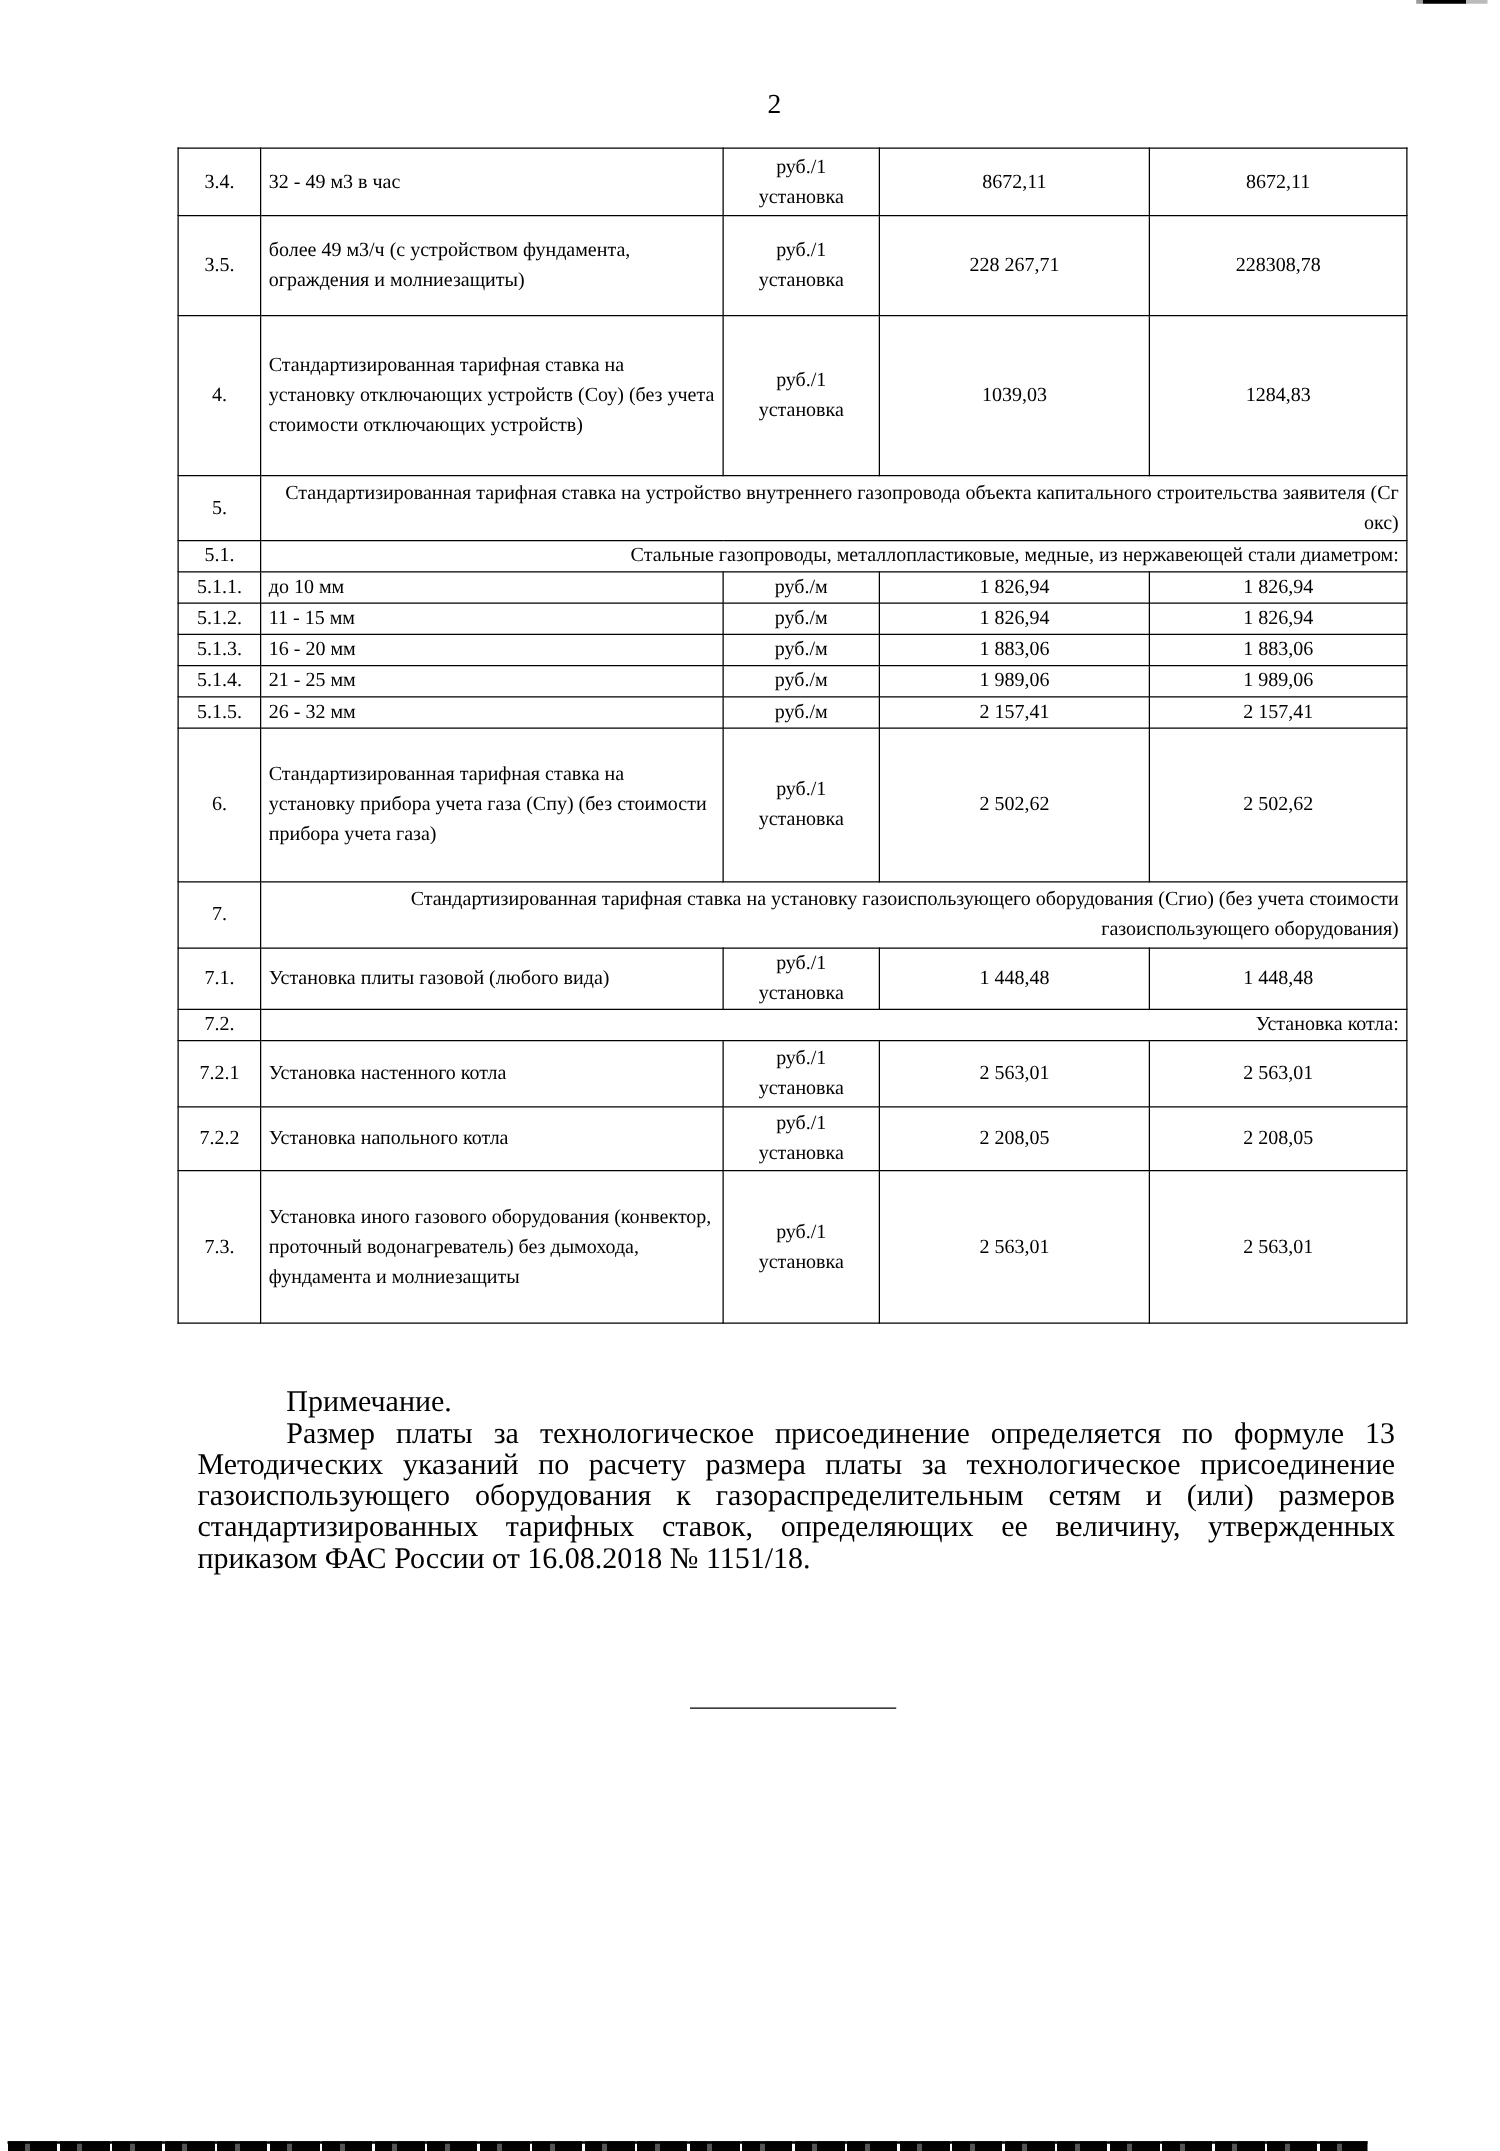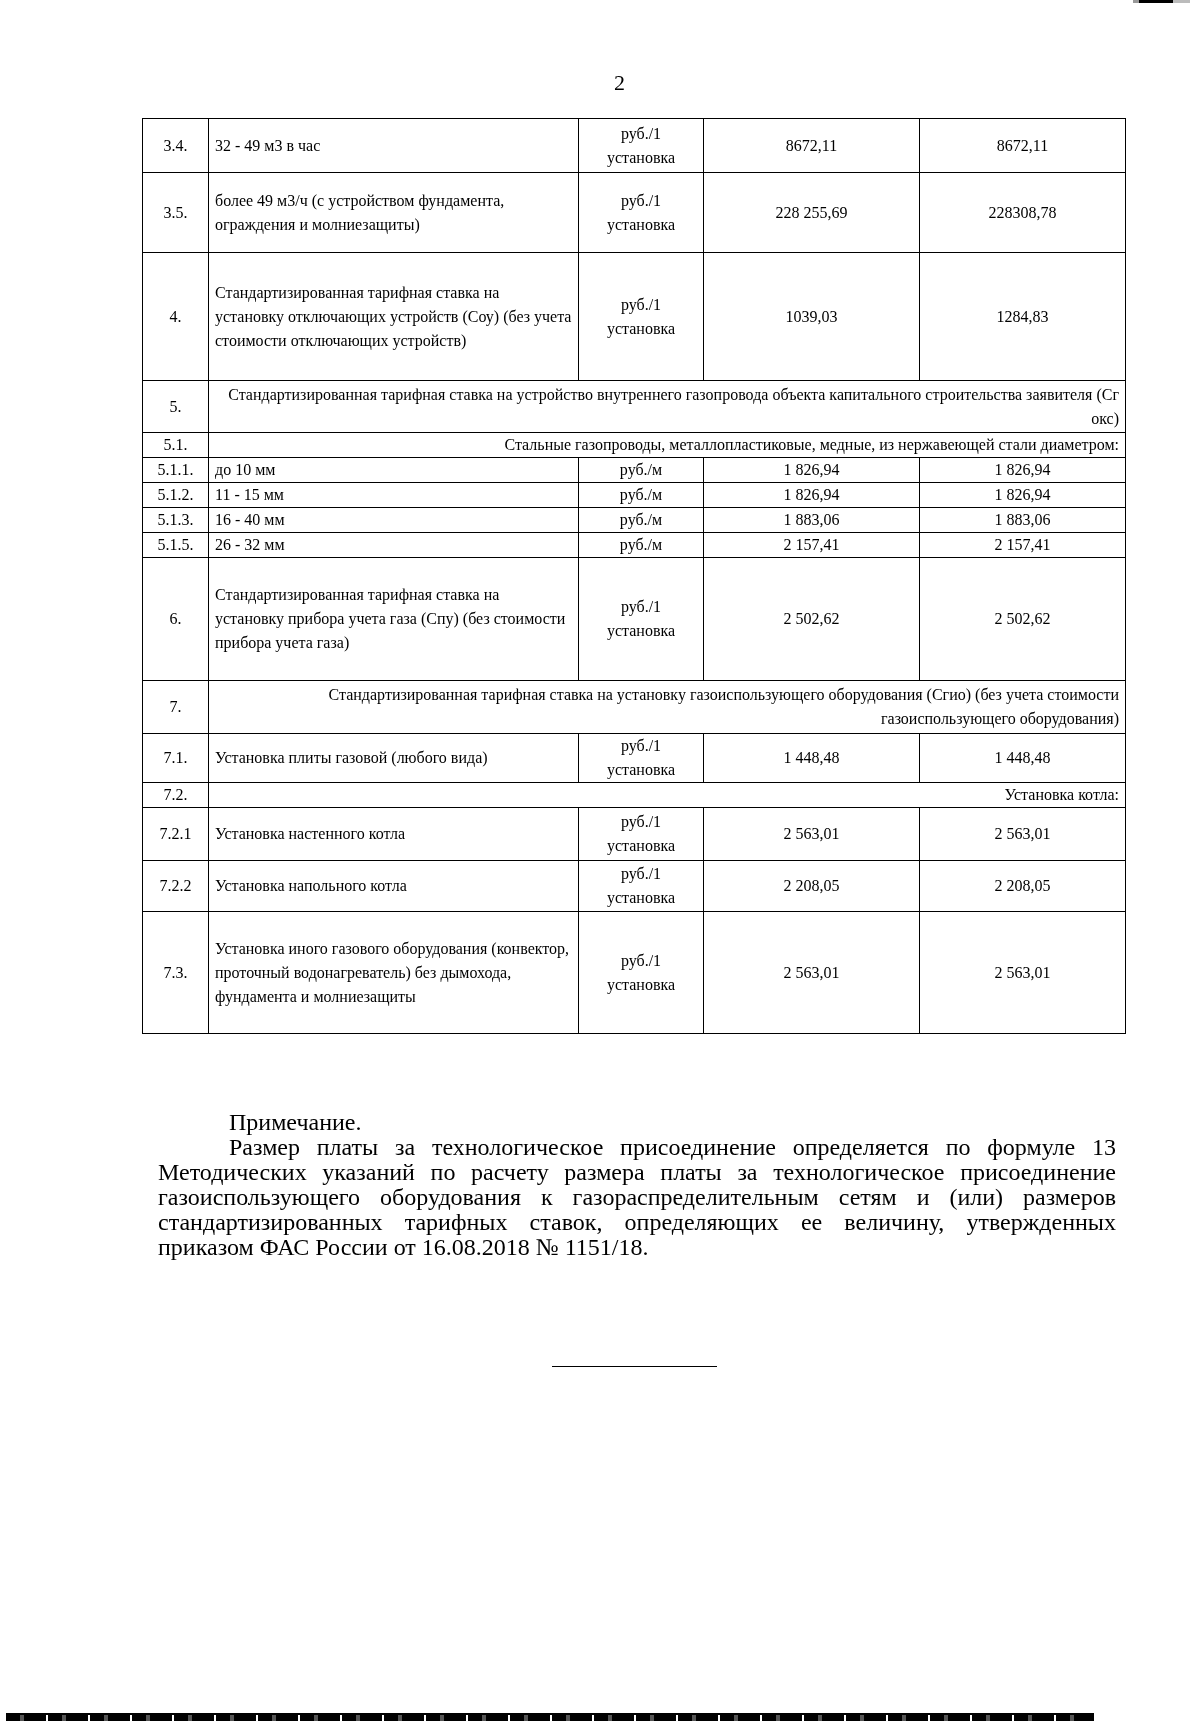--- a/index.html
+++ b/index.html
@@ -67,21 +67,21 @@
         <td class="num">3.4.</td>
         <td class="desc">32 - 49 м3 в час</td>
         <td class="unit">руб./1 установка</td>
         <td class="val">8672,11</td>
         <td class="val">8672,11</td>
       </tr>
       <tr style="height: 80px;">
         <td class="num">3.5.</td>
         <td class="desc">более 49 м3/ч (с устройством фундамента, ограждения и молниезащиты)</td>
         <td class="unit">руб./1 установка</td>
-        <td class="val">228 255,69</td>
+        <td class="val">228 267,71</td>
         <td class="val">228308,78</td>
       </tr>
       <tr style="height: 128px;">
         <td class="num">4.</td>
         <td class="desc">Стандартизированная тарифная ставка на установку отключающих устройств (Соу) (без учета стоимости отключающих устройств)</td>
         <td class="unit">руб./1 установка</td>
         <td class="val">1039,03</td>
         <td class="val">1284,83</td>
       </tr>
       <tr style="height: 52px;">
@@ -101,24 +101,31 @@
       </tr>
       <tr style="height: 15px;">
         <td class="num">5.1.2.</td>
         <td class="desc">11 - 15 мм</td>
         <td class="unit">руб./м</td>
         <td class="val">1 826,94</td>
         <td class="val">1 826,94</td>
       </tr>
       <tr style="height: 25px; padding-left: 24px;">
         <td class="num">5.1.3.</td>
-        <td class="desc">16 - 40 мм</td>
+        <td class="desc">16 - 20 мм</td>
         <td class="unit">руб./м</td>
         <td class="val">1 883,06</td>
         <td class="val">1 883,06</td>
+      </tr>
+      <tr style="height: 25px;">
+        <td class="num">5.1.4.</td>
+        <td class="desc">21 - 25 мм</td>
+        <td class="unit">руб./м</td>
+        <td class="val">1 989,06</td>
+        <td class="val">1 989,06</td>
       </tr>
       <tr style="height: 25px;">
         <td class="num">5.1.5.</td>
         <td class="desc">26 - 32 мм</td>
         <td class="unit">руб./м</td>
         <td class="val">2 157,41</td>
         <td class="val">2 157,41</td>
       </tr>
       <tr style="height: 123px;">
         <td class="num">6.</td>

